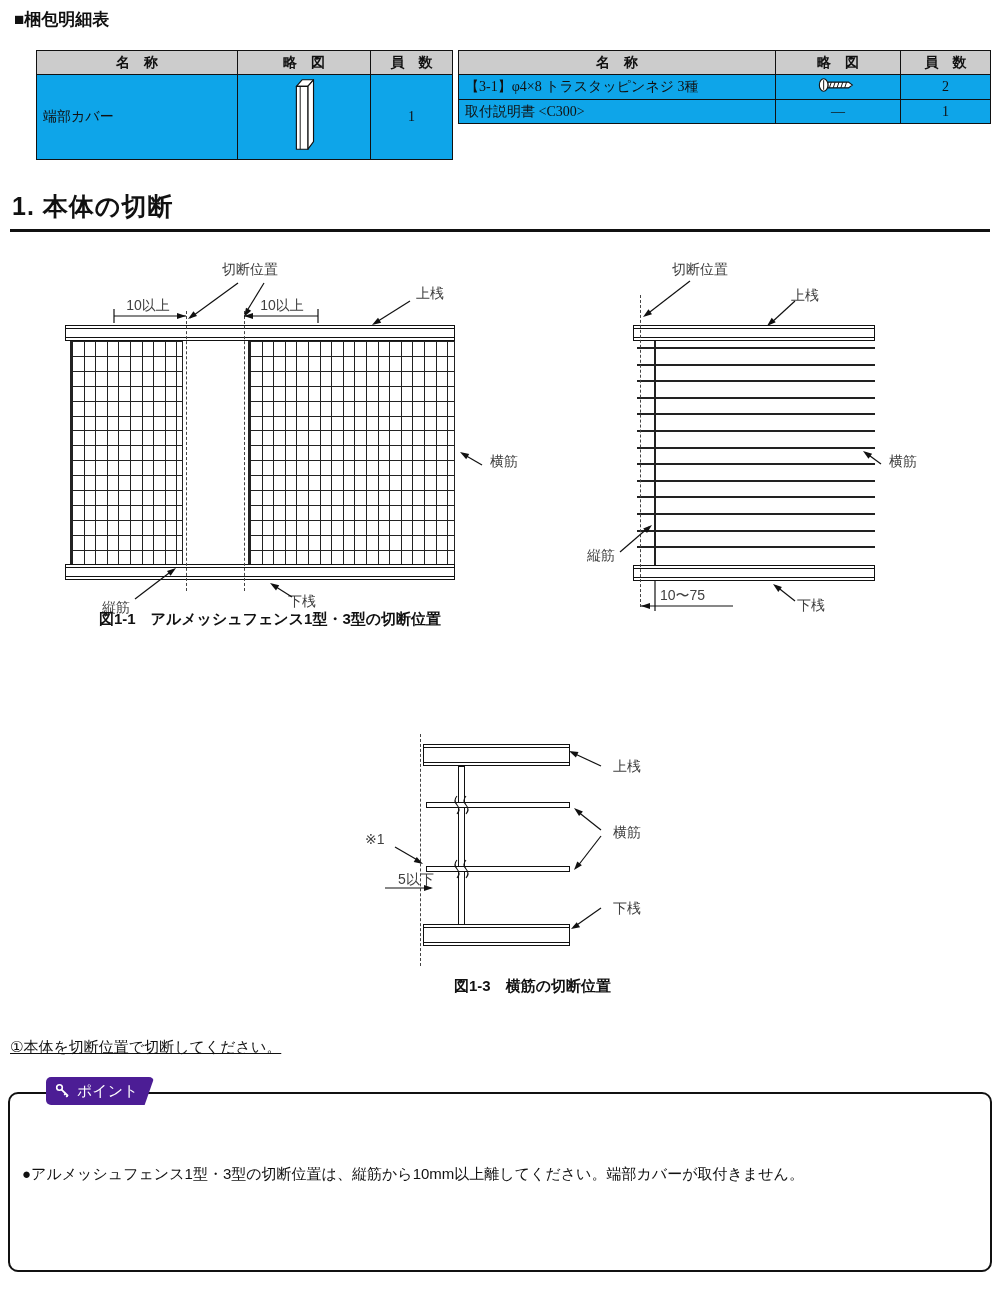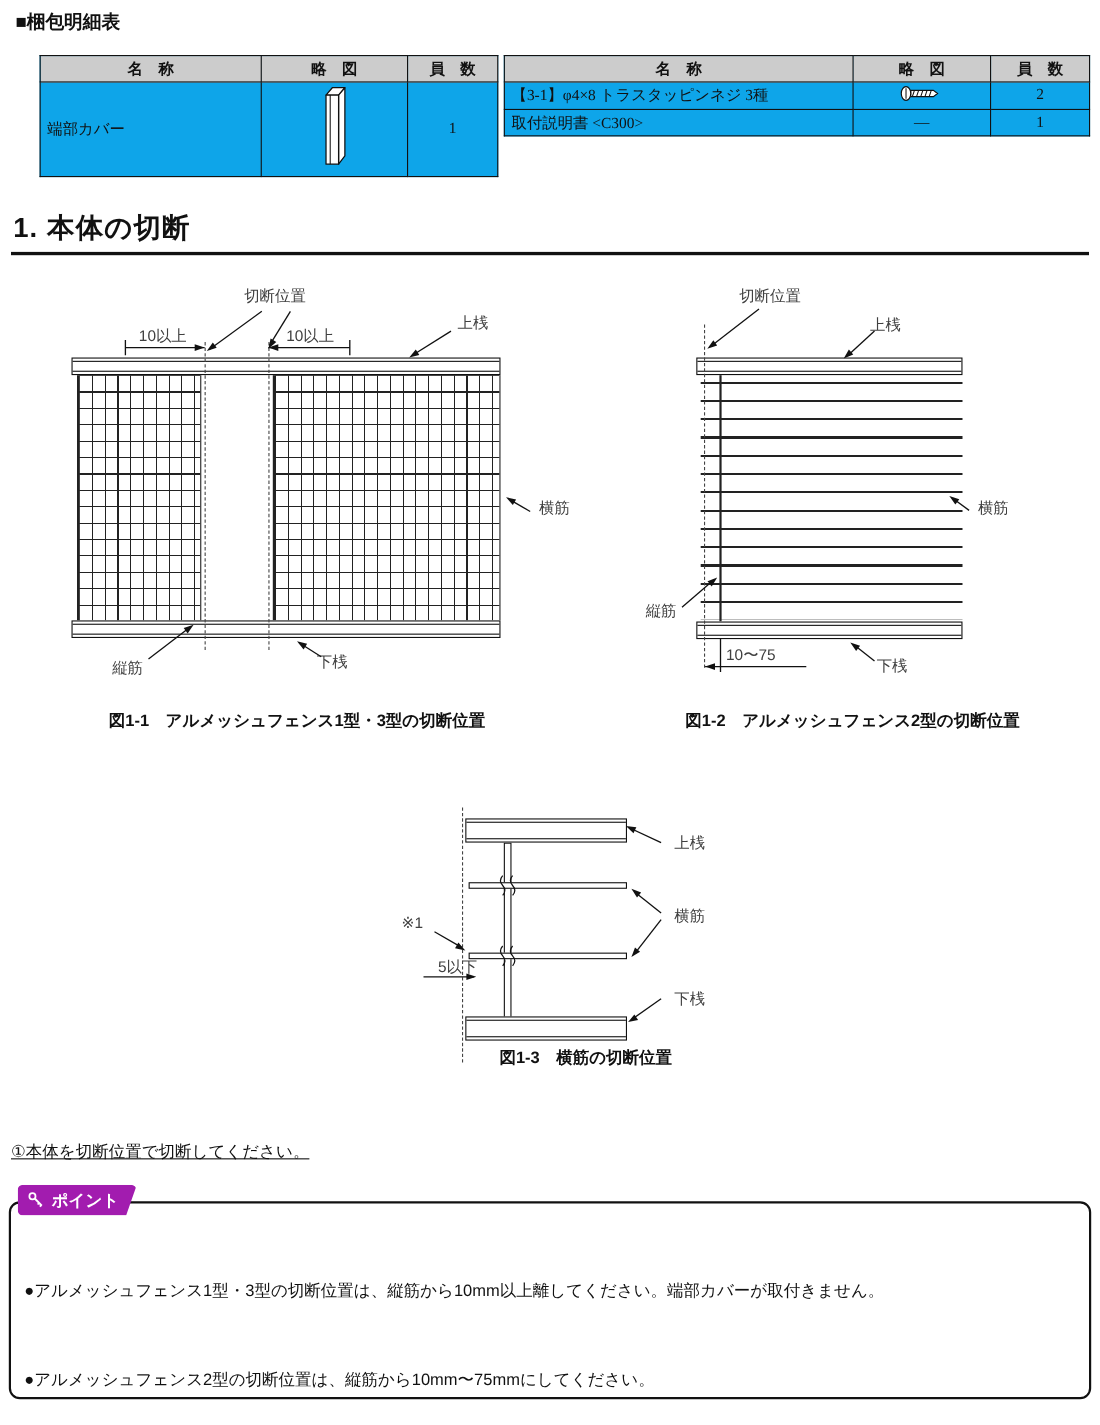--- a/index.html
+++ b/index.html
@@ -44,23 +44,23 @@
   .lbl { position:absolute; font-size:14px; line-height:1.15; text-align:center; white-space:nowrap; color:#404040; }
   .figsvg { position:absolute; left:0; top:0; }
   .caption { position:absolute; font-size:15px; font-weight:bold; text-align:center; }
 
   
   .step-text { position:absolute; font-size:15px;text-decoration:underline; }
 
   
   .point-box { position:absolute; border:2px solid #111; border-radius:10px; background:#fff; box-sizing:border-box; }
   .point-tab {
-    position:absolute; background:#a21caf; color:#fff; display:flex; align-items:center; gap:6px;
-    padding:0 16px 0 9px; height:28px; font-size:15px; font-weight:bold;
-    border-radius:5px; clip-path:polygon(0 0,100% 0,91% 100%,0 100%);
+    position:absolute; background:#4c1d95; color:#fff; display:flex; align-items:center; gap:6px;
+    padding:0 16px 0 9px; height:28px; font-size:15px; font-weight:normal;
+    border-radius:5px; clip-path:polygon(0 0,100% 0,91% 100%,0 100%);margin-left:30px;
   }
   .point-lines { position:absolute; font-size:15px; line-height:27px; white-space:pre-wrap; }
 </style>
 </head>
 <body>
 
 <div id="page">
 
   <div class="abs" style="left:14px; top:8px; font-size:17px; font-weight:bold;">■梱包明細表</div>
 
@@ -166,21 +166,21 @@
         <polygon points="204,62 206,52.7 211.2,55.8"></polygon>
         <polygon points="146,61 137,58 137,64"></polygon>
         <polygon points="204,61 213,58 213,64"></polygon>
         <polygon points="332,70 338,62.7 341.2,67.7"></polygon>
         <polygon points="420,197 429.2,199 426.2,204.2"></polygon>
         <polygon points="136,313 130.6,320.8 127,316"></polygon>
         <polygon points="230,328 239.2,330.3 236,335.4"></polygon>
       </g>
     </svg>
   </div>
-  <div class="caption" style="left:30px; top:646px; width:480px;">図1-1　アルメッシュフェンス1型・3型の切断位置</div>
+  <div class="caption" style="left:30px; top:610px; width:480px;">図1-1　アルメッシュフェンス1型・3型の切断位置</div>
 
   <div class="fig" style="left:565px; top:255px; width:430px; height:385px;">
     <div class="vwire" style="left:89px; top:86px; width:2px; height:224px;"></div>
     <div class="hwires" style="left:72px; top:92px; width:238px; height:216px;"></div>
     <div class="rail" style="left:68px; top:70px; width:242px; height:16px;"></div>
     <div class="rail" style="left:68px; top:310px; width:242px; height:16px;"></div>
     <div class="cutline" style="left:75px; top:40px; height:312px;"></div>
 
     <div class="lbl" style="left:93px; top:6px; width:84px;">切断位置</div>
     <div class="lbl" style="left:216px; top:32px; width:48px;">上桟</div>
@@ -202,21 +202,20 @@
       <g fill="#111" stroke="none">
         <polygon points="78,62 83.5,54.3 87,59.2"></polygon>
         <polygon points="202,71 206.7,62.8 210.7,67.3"></polygon>
         <polygon points="298,196 307.1,198.8 303.5,203.7"></polygon>
         <polygon points="87,270 82,278.1 78.2,273.5"></polygon>
         <polygon points="208,329 216.9,332.1 213.3,336.9"></polygon>
         <polygon points="76,351 85,348 85,354"></polygon>
       </g>
     </svg>
   </div>
-  <div class="caption" style="left:555px; top:646px; width:440px;">図1-2　アルメッシュフェンス2型の切断位置</div>
 
   <div class="fig" style="left:355px; top:728px; width:320px; height:262px;">
     <div class="wirebar" style="left:103px; top:38px; width:7px; height:160px;"></div>
     <div class="rail" style="left:68px; top:16px; width:147px; height:22px;"></div>
     <div class="rail" style="left:68px; top:196px; width:147px; height:22px;"></div>
     <div class="wirebar" style="left:71px; top:74px; width:144px; height:6px;"></div>
     <div class="wirebar" style="left:71px; top:138px; width:144px; height:6px;"></div>
     <div class="cutline" style="left:65px; top:6px; height:232px;"></div>
 
     <div class="lbl" style="left:248px; top:30px; width:48px;">上桟</div>
@@ -243,35 +242,34 @@
       <g fill="#111" stroke="none">
         <polygon points="214,23 223.5,24.1 220.9,29.5"></polygon>
         <polygon points="219,80 227.9,83.4 224.1,88"></polygon>
         <polygon points="219,142 222.3,133.4 226.9,137.2"></polygon>
         <polygon points="216,201 221.7,194.3 225.1,199.3"></polygon>
         <polygon points="68,136 58.7,134.1 61.7,128.9"></polygon>
         <polygon points="78,160 69,157 69,163"></polygon>
       </g>
     </svg>
   </div>
-  <div class="caption" style="left:360px; top:952px; width:345px;">図1-3　横筋の切断位置</div>
+  <div class="caption" style="left:360px; top:977px; width:345px;">図1-3　横筋の切断位置</div>
 
   <div class="step-text" style="left:10px; top:1038px;">①本体を切断位置で切断してください。</div>
 
   <div class="point-box" style="left:8px; top:1092px; width:984px; height:180px;"></div>
   <div class="point-tab" style="left:16px; top:1077px;">
     <svg width="16" height="16" viewBox="0 0 16 16">
       <circle cx="4.5" cy="4.5" r="2.8" fill="none" stroke="#fff" stroke-width="1.6"></circle>
       <line x1="6.6" y1="6.6" x2="13" y2="13" stroke="#fff" stroke-width="1.8"></line>
       <line x1="10.6" y1="10.6" x2="9.2" y2="12" stroke="#fff" stroke-width="1.6"></line>
       <line x1="12.6" y1="12.6" x2="11.2" y2="14" stroke="#fff" stroke-width="1.6"></line>
     </svg>
     <span>ポイント</span>
   </div>
   <div class="point-lines" style="left:22px; top:1106px; width:960px;">
     <div>●アルメッシュフェンス1型・3型の切断位置は、縦筋から10mm以上離してください。端部カバーが取付きません。</div>
-    <div>●アルメッシュフェンス2型の切断位置は、縦筋から10mm〜75mmにしてください。</div>
     
     
     
   </div>
 
 </div>
 
 </body></html>

